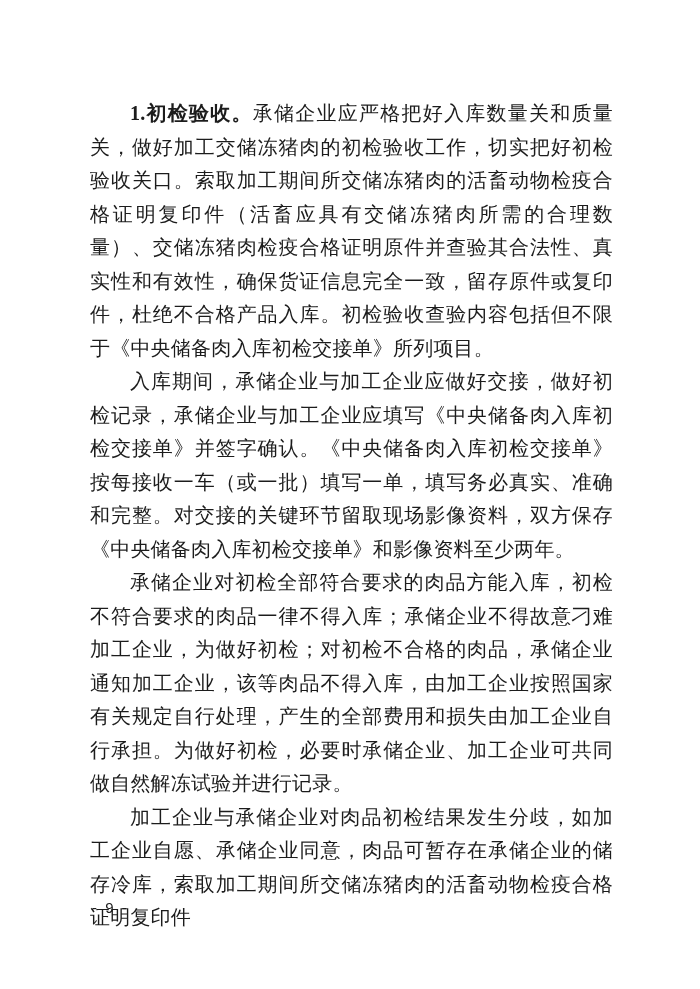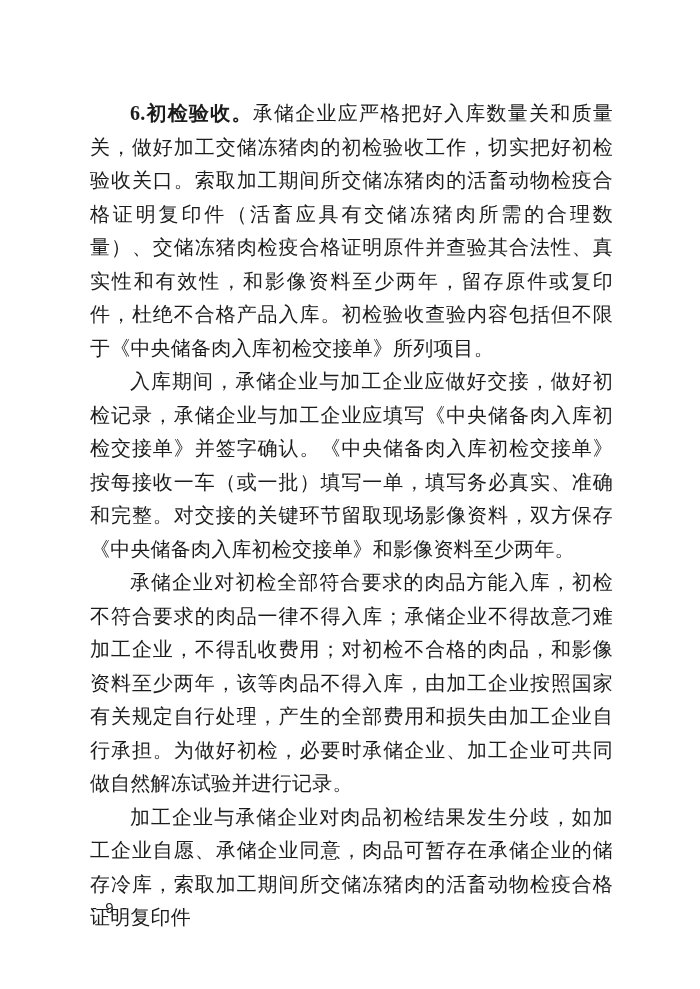--- a/index.html
+++ b/index.html
@@ -43,19 +43,19 @@
     letter-spacing: 2px;
     color: #1c1c1c;
     font-family: "Liberation Sans", sans-serif;
   }
 </style>
 </head>
 <body>
 
 <div class="page">
   <div class="text-block">
-    <p class="para"><span class="lead">6.初检验收。</span><span>承储企业应严格把好入库数量关和质量关，做好加工交储冻猪肉的初检验收工作，切实把好初检验收关口。索取加工期间所交储冻猪肉的活畜动物检疫合格证明复印件（活畜应具有交储冻猪肉所需的合理数量）、交储冻猪肉检疫合格证明原件并查验其合法性、真实性和有效性，和影像资料至少两年，留存原件或复印件，杜绝不合格产品入库。初检验收查验内容包括但不限于《中央储备肉入库初检交接单》所列项目。</span></p>
+    <p class="para"><span class="lead">1.初检验收。</span><span>承储企业应严格把好入库数量关和质量关，做好加工交储冻猪肉的初检验收工作，切实把好初检验收关口。索取加工期间所交储冻猪肉的活畜动物检疫合格证明复印件（活畜应具有交储冻猪肉所需的合理数量）、交储冻猪肉检疫合格证明原件并查验其合法性、真实性和有效性，确保货证信息完全一致，留存原件或复印件，杜绝不合格产品入库。初检验收查验内容包括但不限于《中央储备肉入库初检交接单》所列项目。</span></p>
     <p class="para"><span class="lead"></span><span>入库期间，承储企业与加工企业应做好交接，做好初检记录，承储企业与加工企业应填写《中央储备肉入库初检交接单》并签字确认。《中央储备肉入库初检交接单》按每接收一车（或一批）填写一单，填写务必真实、准确和完整。对交接的关键环节留取现场影像资料，双方保存《中央储备肉入库初检交接单》和影像资料至少两年。</span></p>
-    <p class="para"><span class="lead"></span><span>承储企业对初检全部符合要求的肉品方能入库，初检不符合要求的肉品一律不得入库；承储企业不得故意刁难加工企业，不得乱收费用；对初检不合格的肉品，和影像资料至少两年，该等肉品不得入库，由加工企业按照国家有关规定自行处理，产生的全部费用和损失由加工企业自行承担。为做好初检，必要时承储企业、加工企业可共同做自然解冻试验并进行记录。</span></p>
+    <p class="para"><span class="lead"></span><span>承储企业对初检全部符合要求的肉品方能入库，初检不符合要求的肉品一律不得入库；承储企业不得故意刁难加工企业，为做好初检；对初检不合格的肉品，承储企业通知加工企业，该等肉品不得入库，由加工企业按照国家有关规定自行处理，产生的全部费用和损失由加工企业自行承担。为做好初检，必要时承储企业、加工企业可共同做自然解冻试验并进行记录。</span></p>
     <p class="para"><span class="lead"></span><span>加工企业与承储企业对肉品初检结果发生分歧，如加工企业自愿、承储企业同意，肉品可暂存在承储企业的储存冷库，索取加工期间所交储冻猪肉的活畜动物检疫合格证明复印件</span></p>
   </div>
   <div class="page-footer">- 9 -</div>
 </div>
 
 </body></html>

